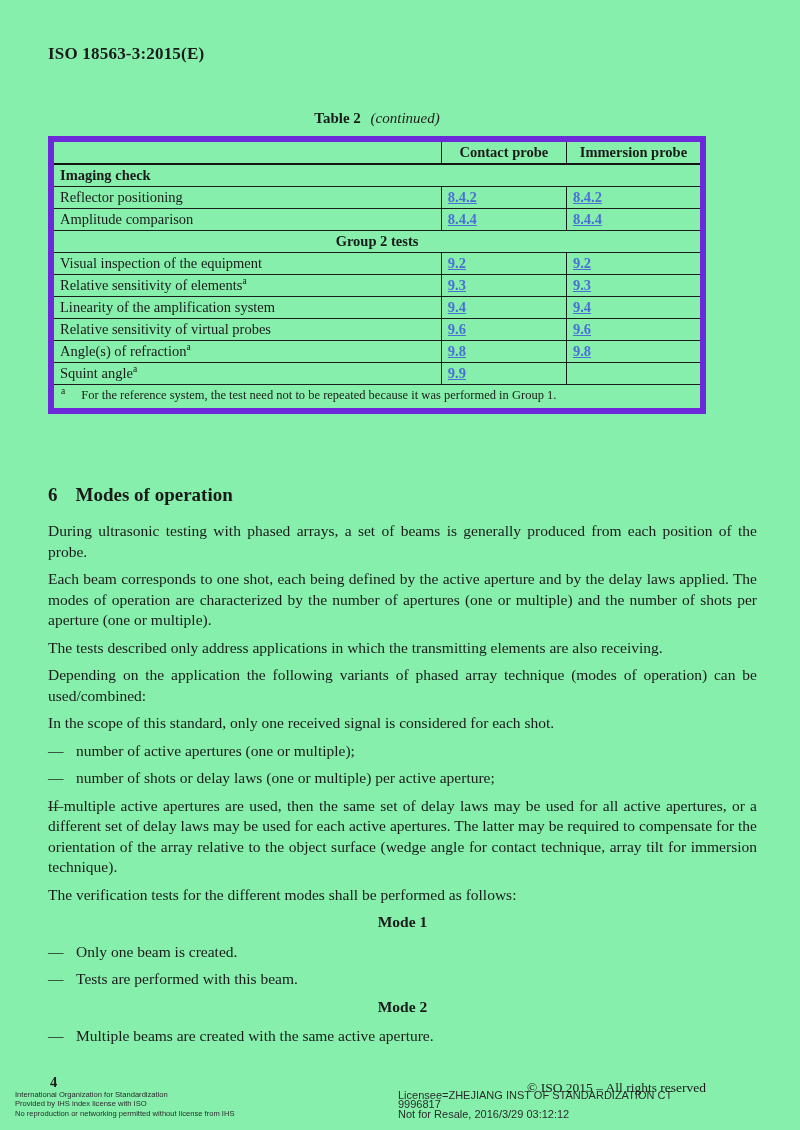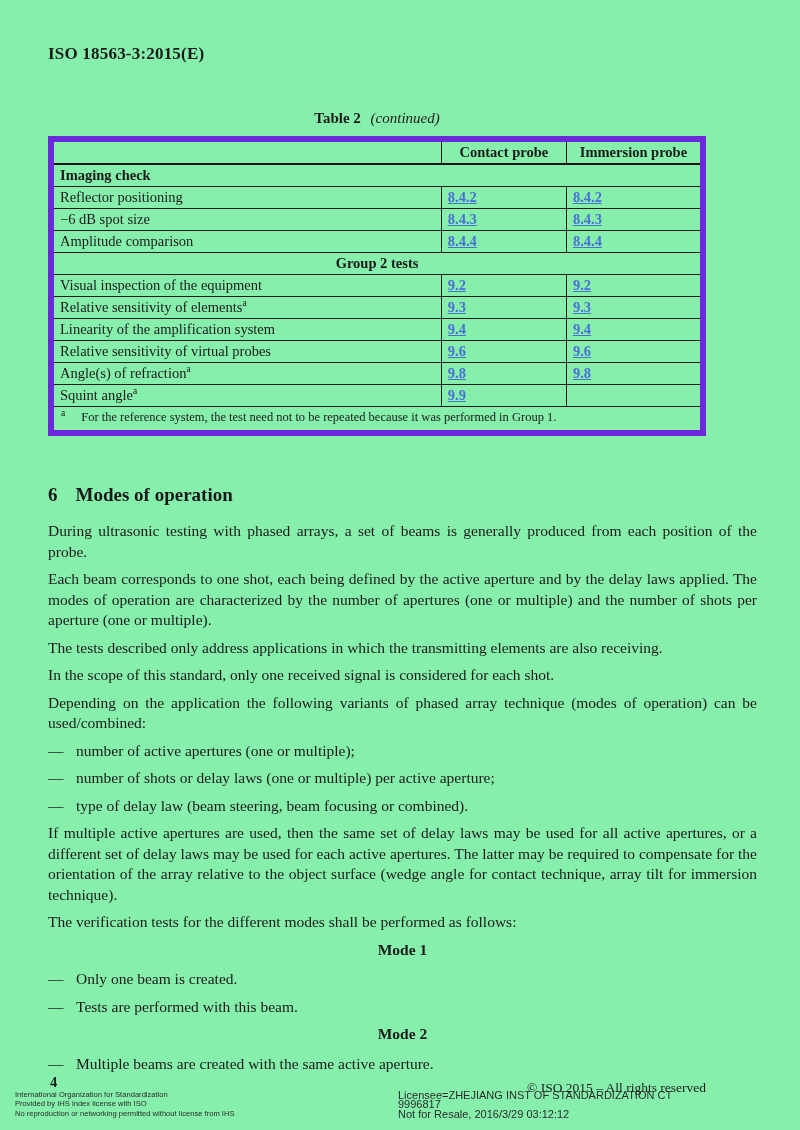--- a/index.html
+++ b/index.html
@@ -77,25 +77,20 @@
     <tbody>
       <tr class="spanrow">
         <td colspan="3">Imaging check</td>
       </tr>
       <tr>
         <td class="lbl">Reflector positioning</td>
         <td class="ref"><a class="xref">8.4.2</a></td>
         <td class="ref"><a class="xref">8.4.2</a></td>
       </tr>
       <tr>
-        <td class="lbl">−6 dB spot size</td>
-        <td class="ref"><a class="xref">8.4.3</a></td>
-        <td class="ref"><a class="xref">8.4.3</a></td>
-      </tr>
-      <tr>
         <td class="lbl">Amplitude comparison</td>
         <td class="ref"><a class="xref">8.4.4</a></td>
         <td class="ref"><a class="xref">8.4.4</a></td>
       </tr>
       <tr class="spanrow">
         <td colspan="3" class="center">Group 2 tests</td>
       </tr>
       <tr>
         <td class="lbl">Visual inspection of the equipment</td>
         <td class="ref"><a class="xref">9.2</a></td>
@@ -132,26 +127,26 @@
     </tbody>
   </table>
 
   <div class="sec">
     <h2>
       <span class="sec-num">6</span><span>Modes of operation</span>
     </h2>
     <p>During ultrasonic testing with phased arrays, a set of beams is generally produced from each position of the probe.</p>
     <p>Each beam corresponds to one shot, each being defined by the active aperture and by the delay laws applied. The modes of operation are characterized by the number of apertures (one or multiple) and the number of shots per aperture (one or multiple).</p>
     <p>The tests described only address applications in which the transmitting elements are also receiving.</p>
+    <p>Depending on the application the following variants of phased array technique (modes of operation) can be used/combined:</p>
     <p>In the scope of this standard, only one received signal is considered for each shot.</p>
-    <p>Depending on the application the following variants of phased array technique (modes of operation) can be used/combined:</p>
 
     <div class="bullet"><span class="dash">—</span><span>number of active apertures (one or multiple);</span></div>
     <div class="bullet"><span class="dash">—</span><span>number of shots or delay laws (one or multiple) per active aperture;</span></div>
-    <div class="bullet"><span class="dash">—</span><span>type of delay law (beam steering, beam focusing or combined).</span></div>
+    <div class="bullet"><span class="dash">—</span></div>
 
     <p>If multiple active apertures are used, then the same set of delay laws may be used for all active apertures, or a different set of delay laws may be used for each active apertures. The latter may be required to compensate for the orientation of the array relative to the object surface (wedge angle for contact technique, array tilt for immersion technique).</p>
     <p>The verification tests for the different modes shall be performed as follows:</p>
 
     <div class="mode-h">Mode 1</div>
     <div class="bullet"><span class="dash">—</span><span>Only one beam is created.</span></div>
     <div class="bullet"><span class="dash">—</span><span>Tests are performed with this beam.</span></div>
 
     <div class="mode-h">Mode 2</div>
     <div class="bullet"><span class="dash">—</span><span>Multiple beams are created with the same active aperture.</span></div>

